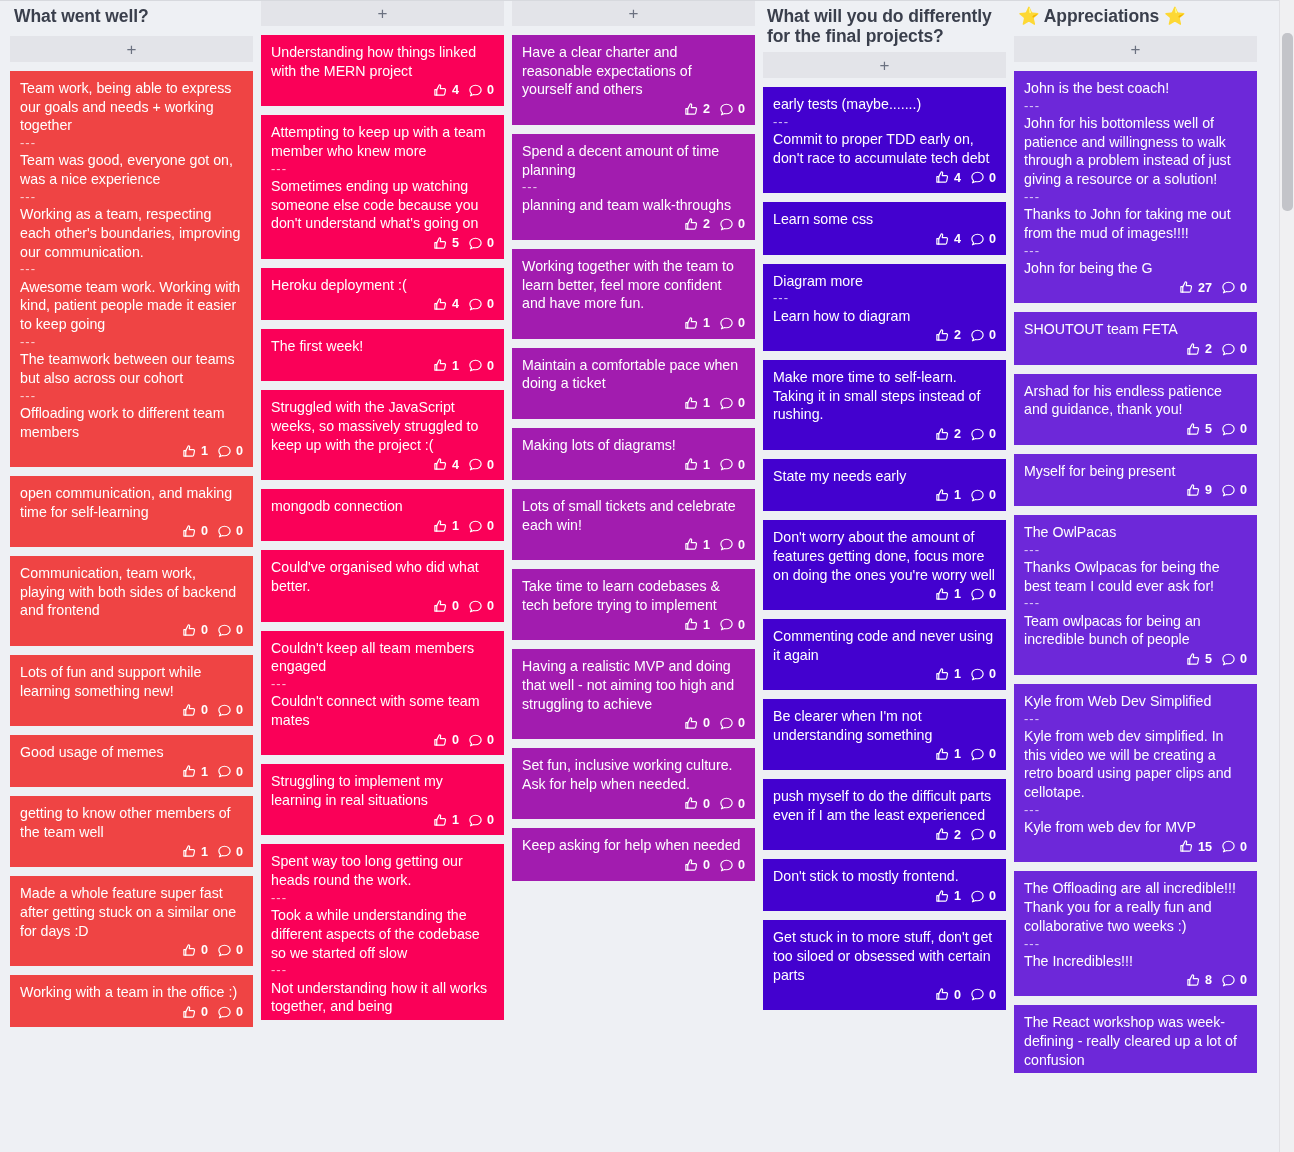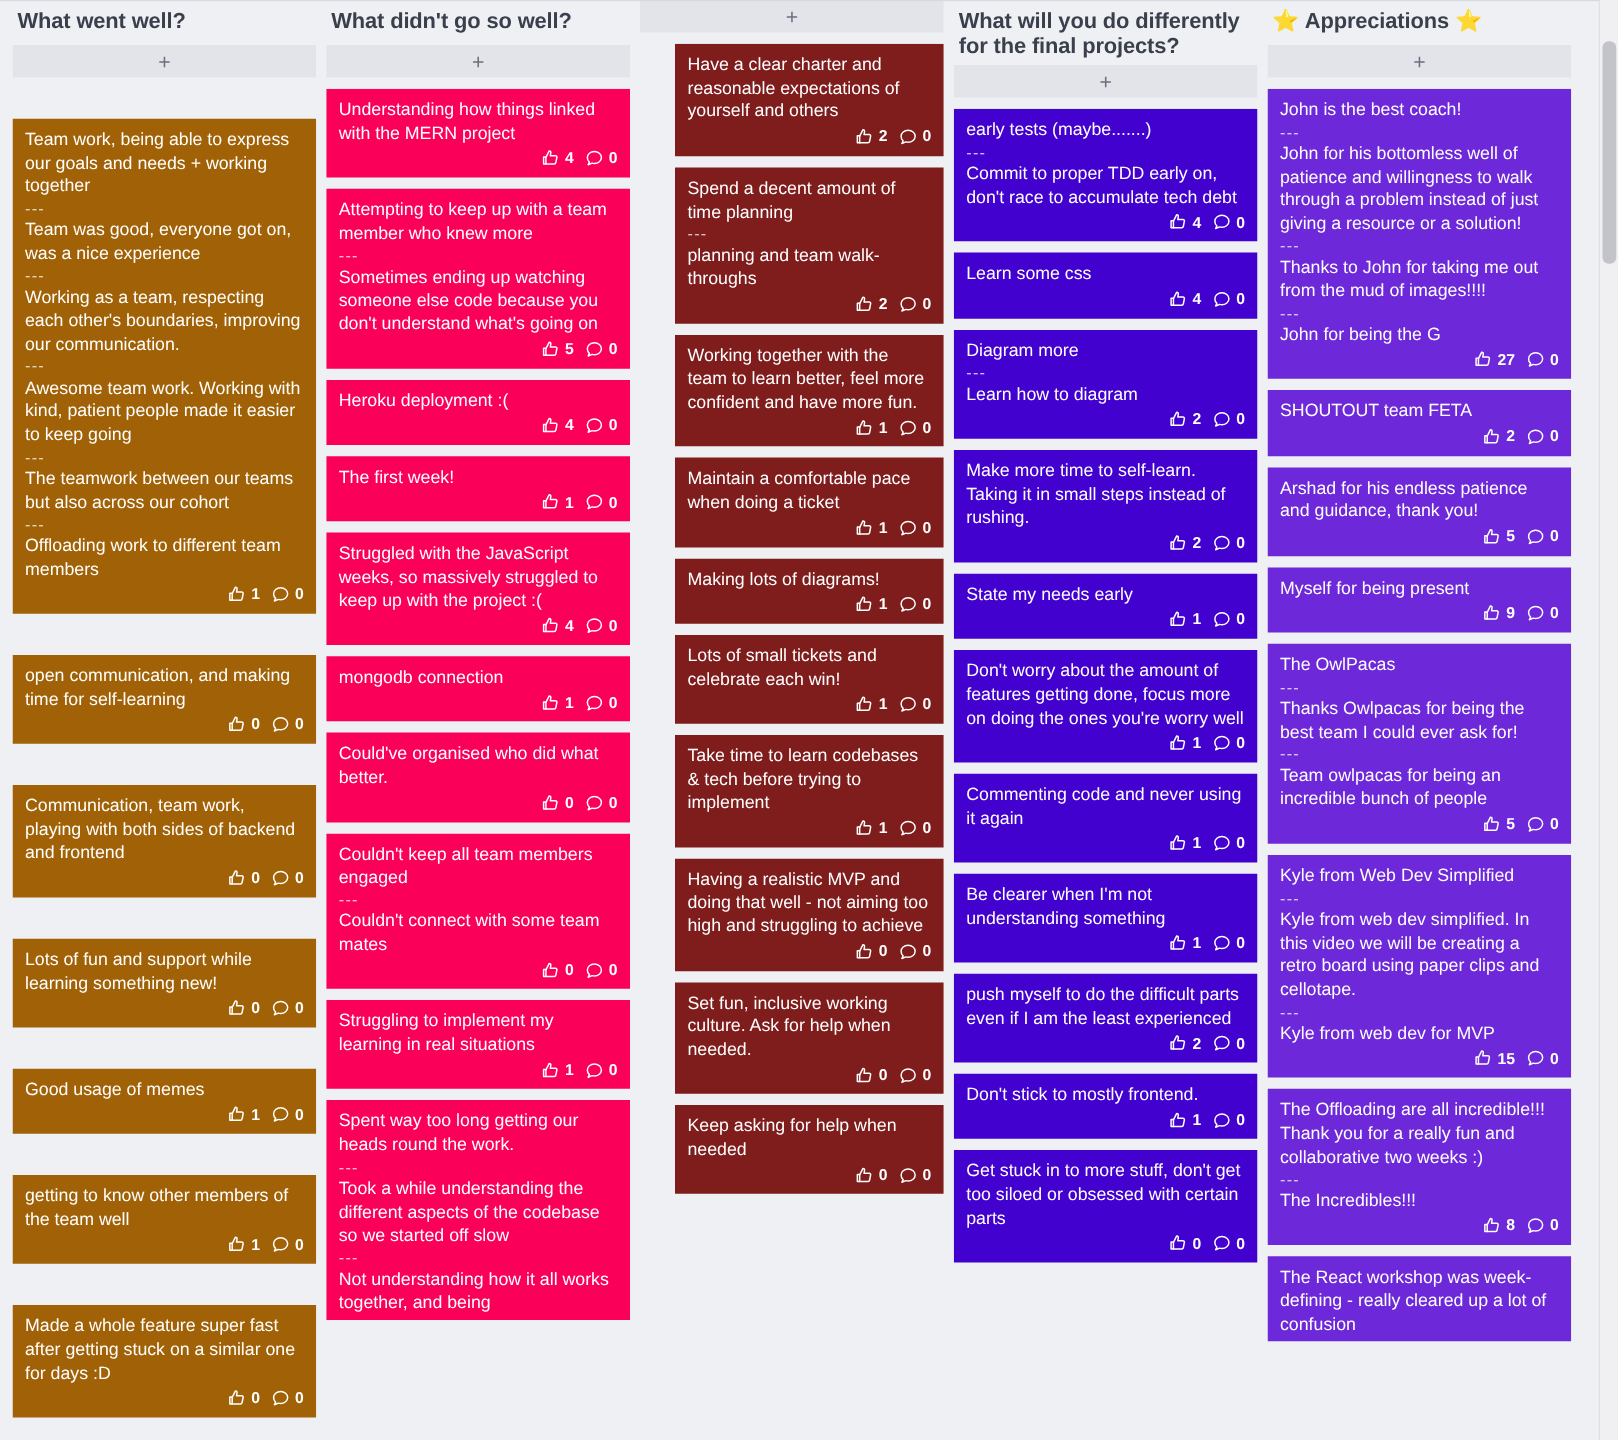--- a/index.html
+++ b/index.html
@@ -73,23 +73,23 @@
     justify-content: flex-end;
     gap: 4px;
     margin-top: 2px;
     padding-bottom: 3px;
     font-size: 12.6px;
     font-weight: bold;
   }
   .meta svg { display: block; }
   .meta .cnt { margin-right: 5px; }
   
-  .c-green  .card { background: #a16207; margin-top: 24px; }
+  .c-green  .card { background: #ef4444; }
   .c-pink   .card { background: #fa0058; }
-  .c-magenta .card { background: #7f1d1d; margin-left: 28px; }
+  .c-magenta .card { background: #a21caf; }
   .c-purple .card { background: #4301cf; }
   .c-blue   .card { background: #6d28d9; }
   
   #page-scrollbar {
     position: absolute;
     top: 0; right: 0;
     width: 15px; height: 1152px;
     background: #f0f0f2;
     border-left: 1px solid #e0e0e4;
   }
@@ -265,21 +265,20 @@
               <svg width="15" height="15" viewBox="0 0 24 24" fill="none" stroke="#fff" stroke-width="1.9" stroke-linejoin="round" stroke-linecap="round">
                 <path d="M21 11.2c0 4.2-4 7.6-9 7.6-1 0-2-.15-2.9-.4L4 20.5l1.6-3.4C3.9 15.7 3 13.6 3 11.2 3 7 7 3.6 12 3.6s9 3.4 9 7.6z"></path>
               </svg>
             </span>
             <span>0</span>
           </div>
         </div>
       </div>
     </div>
     <div class="column c-pink">
-      <div class="col-title">What didn't go so well?</div>
       <button class="add-btn">+</button>
       <div class="cards">
         <div class="card">
           <span class="line">Understanding how things linked with the MERN project</span>
           <div class="meta">
             <span>
               <svg width="15" height="15" viewBox="0 0 24 24" fill="none" stroke="#fff" stroke-width="1.9" stroke-linejoin="round" stroke-linecap="round">
                 <path d="M6 10.5v9h-3v-9z"></path>
                 <path d="M6 11l4.2-8.2c1.6 0 2.3 1 2 2.6L11.6 9h6.6c1.2 0 2 1 1.8 2.1l-1.3 6.5c-.2 1.1-1 1.9-2.1 1.9H6"></path>
               </svg>

